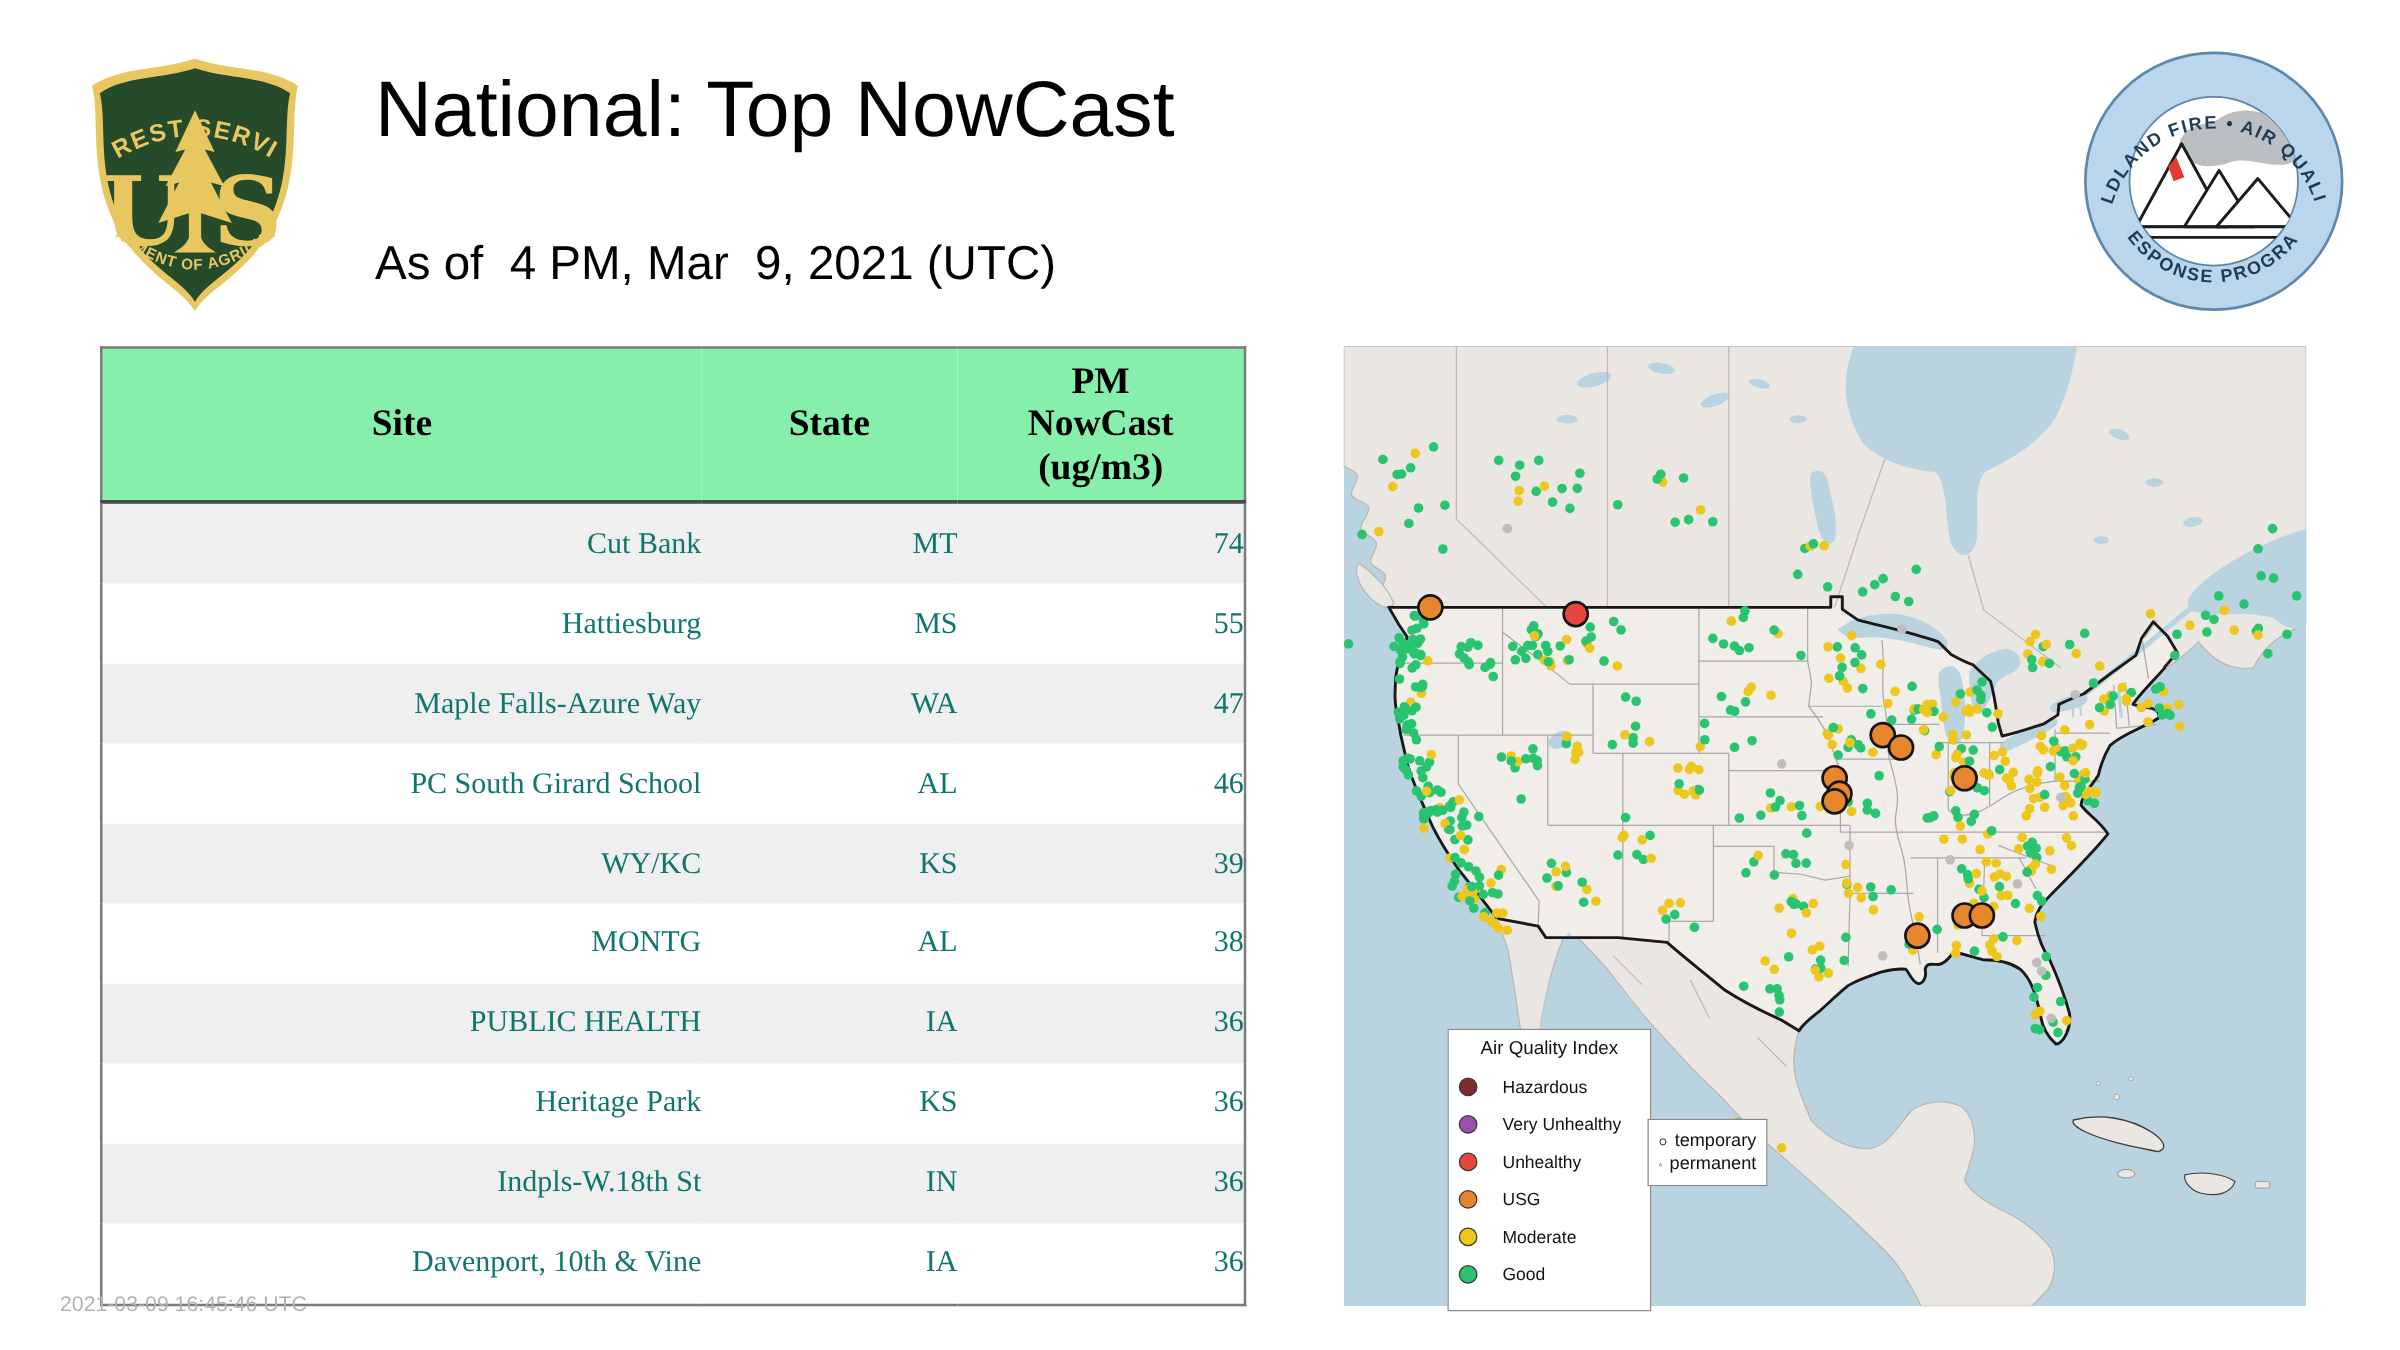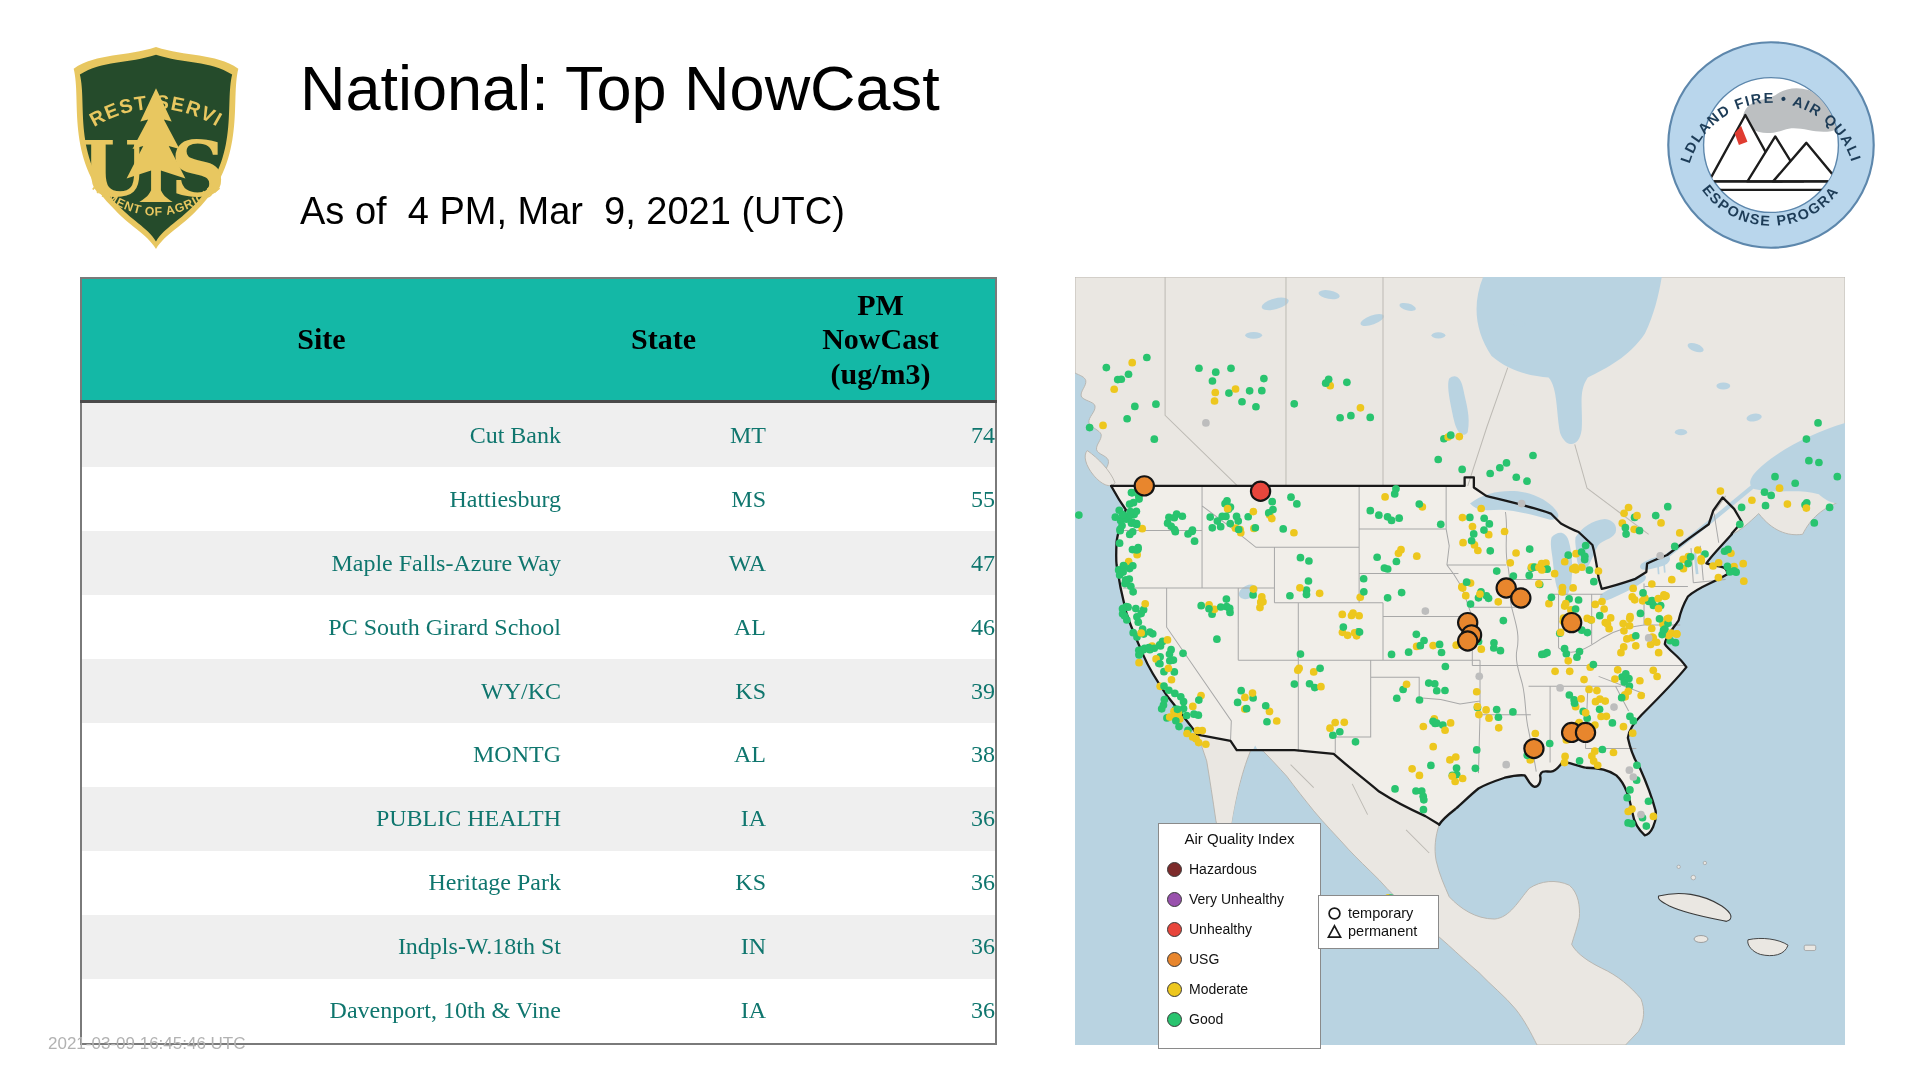--- a/index.html
+++ b/index.html
@@ -10,36 +10,36 @@
   .wf-logo{position:absolute;left:1664px;top:38px;width:214px;height:214px;}
   .title{position:absolute;left:300px;right:300px;top:52px;
          font-size:63px;color:#000;letter-spacing:0px;}
   .subtitle{position:absolute;left:300px;right:300px;top:190px;text-align:left;
          font-size:38px;color:#000000;white-space:pre;}
   .watermark{position:absolute;left:48px;top:1034px;font-size:17px;color:#b2b2b2;z-index:6;}
   
   table.sites{position:absolute;left:80px;top:277px;width:915px;height:768px;z-index:2;
       border-collapse:collapse;table-layout:fixed;background:#fff;
       border:2px solid #7a7a7a;font-family:"Liberation Serif",serif;}
-  table.sites th{background:#14b8a6;font-weight:bold;font-size:30px;line-height:1.15;
+  table.sites th{background:#86efac;font-weight:bold;font-size:30px;line-height:1.15;
       height:121px;border-bottom:3px solid #4a4a4a;white-space:pre-line;
       vertical-align:middle;padding:0;}
   table.sites td{font-size:24px;text-align:right;vertical-align:middle;height:58px;padding:0;color:#0f766e;}
   table.sites tbody tr:nth-child(odd){background:#efefef;}
   table.sites tbody tr:nth-child(even){background:#ffffff;}
   
   .map{position:absolute;left:1075px;top:277px;width:770px;height:768px;z-index:1;}
   .map svg.base{position:absolute;left:0;top:0;width:100%;height:100%;}
   .legend-aqi{position:absolute;left:83px;top:546px;width:163px;background:#fff;
       border:1.5px solid #8a8a8a;padding:6px 8px 7px 8px;box-sizing:border-box;z-index:3;}
   .legend-aqi .lg-title{font-size:15px;color:#111;text-align:center;margin-bottom:5px;}
-  .legend-aqi .item{display:flex;align-items:center;gap:7px;margin:14px 0;}
+  .legend-aqi .item{display:flex;align-items:center;gap:20px;margin:14px 0;}
   .legend-aqi .sw{width:13px;height:13px;border-radius:50%;border:1.7px solid #3a3a3a;flex:0 0 auto;}
   .legend-aqi .lb{font-size:14px;color:#111;white-space:nowrap;}
-  .legend-type{position:absolute;left:243px;top:618px;width:121px;background:#fff;
+  .legend-type{position:absolute;left:243px;top:618px;width:96px;background:#fff;
       border:1.5px solid #8a8a8a;padding:7px 8px;box-sizing:border-box;z-index:3;}
   .legend-type .item{display:flex;align-items:center;gap:6px;margin:2px 0;}
   .legend-type .lb{font-size:14.5px;color:#111;white-space:nowrap;}
 </style>
 </head>
 <body>
 
 <div class="slide">
 
   <svg class="fs-logo" viewBox="0 0 200 220">

